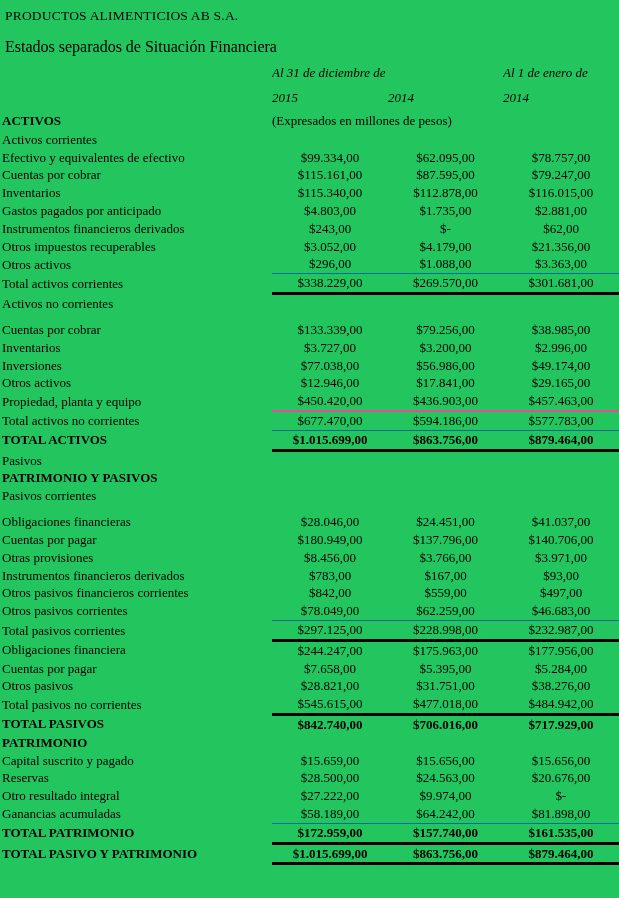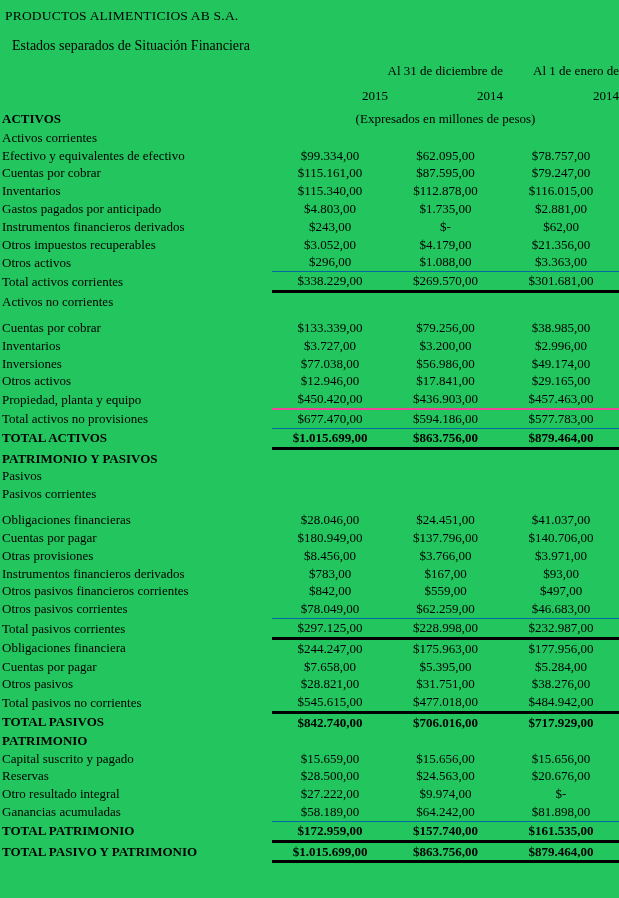--- a/index.html
+++ b/index.html
@@ -2,27 +2,27 @@
 <html><head>
 <meta charset="utf-8">
 <style>
   html,body{margin:0;padding:0;background:#fff;}
   .page{
     width:619px;height:898px;background:#22c55e;color:#000;
     font-family:"Liberation Serif","DejaVu Serif",serif;
     overflow:hidden;position:relative;box-sizing:border-box;
   }
   .company{padding:8px 0 0 5px;font-size:13.5px;letter-spacing:.2px;}
-  .subtitle{padding:14px 0 0 12px;font-size:14px;}
+  .subtitle{padding:14px 0 0 5px;font-size:16px;}
   table{width:619px;border-collapse:collapse;table-layout:fixed;margin-top:4px;}
   td{font-size:13px;height:17.8px;padding:0;vertical-align:middle;overflow:hidden;}
   .lbl{text-align:left;padding-left:2px;white-space:nowrap;}
   .val{text-align:center;white-space:nowrap;}
-  .hdr{text-align:right;height:25px;white-space:nowrap;}
-  .hdr-mid{text-align:center;height:21px;white-space:nowrap;}
+  .hdr{text-align:left;height:25px;white-space:nowrap;font-style:italic;}
+  .hdr-mid{text-align:left;height:21px;white-space:nowrap;}
   .bold{font-weight:bold;}
   .bb1{border-bottom:1px solid #0369a1;}
   .bb2{border-bottom:2px solid #ec4899;}
   .bb3{border-bottom:3px solid #000;}
   tr.sp td{height:25px;vertical-align:top;padding-top:1px;}
 </style>
 </head>
 <body>
 
 <div class="page">
@@ -132,36 +132,36 @@
           <td class="val">$17.841,00</td>
           <td class="val">$29.165,00</td>
         </tr>
         <tr>
           <td class="lbl">Propiedad, planta y equipo</td>
           <td class="val bb2">$450.420,00</td>
           <td class="val bb2">$436.903,00</td>
           <td class="val bb2">$457.463,00</td>
         </tr>
         <tr>
-          <td class="lbl">Total activos no provisiones</td>
+          <td class="lbl">Total activos no corrientes</td>
           <td class="val bb1">$677.470,00</td>
           <td class="val bb1">$594.186,00</td>
           <td class="val bb1">$577.783,00</td>
         </tr>
         <tr>
           <td class="lbl bold">TOTAL ACTIVOS</td>
           <td class="val bold bb3">$1.015.699,00</td>
           <td class="val bold bb3">$863.756,00</td>
           <td class="val bold bb3">$879.464,00</td>
         </tr>
         <tr>
+          <td class="lbl" colspan="4">Pasivos</td>
+        </tr>
+        <tr>
           <td class="lbl bold" colspan="4">PATRIMONIO Y PASIVOS</td>
-        </tr>
-        <tr>
-          <td class="lbl" colspan="4">Pasivos</td>
         </tr>
         <tr class="sp">
           <td class="lbl" colspan="4">Pasivos corrientes</td>
         </tr>
         <tr>
           <td class="lbl">Obligaciones financieras</td>
           <td class="val">$28.046,00</td>
           <td class="val">$24.451,00</td>
           <td class="val">$41.037,00</td>
         </tr>

